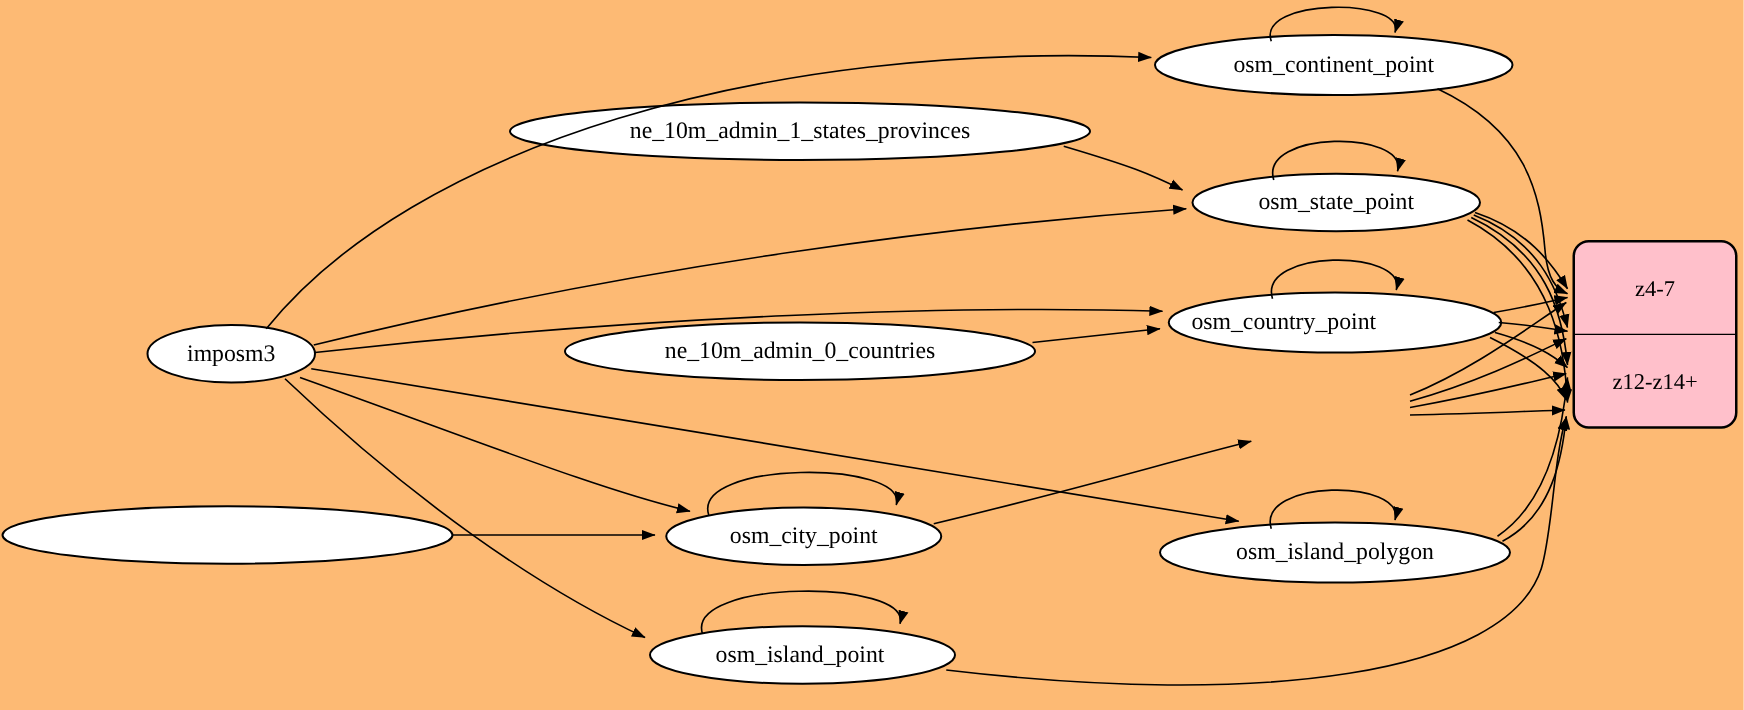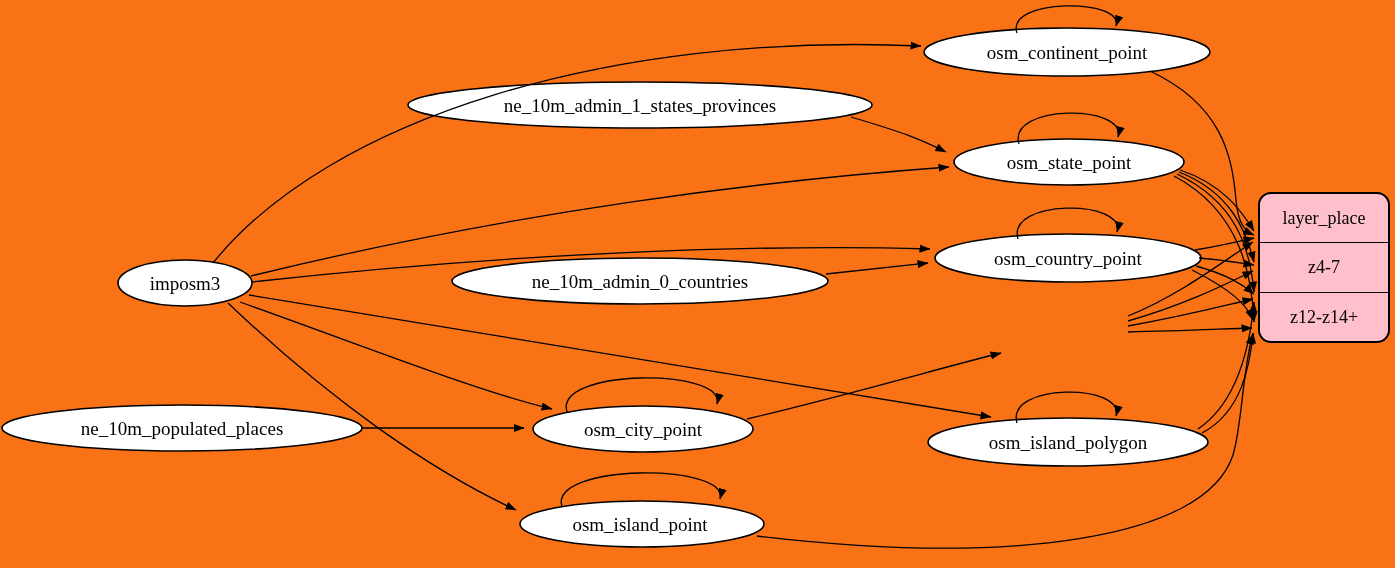--- a/index.html
+++ b/index.html
@@ -1,17 +1,17 @@
 <!DOCTYPE html>
 <html><head>
 <meta charset="utf-8">
 <style>
   html,body{margin:0;padding:0;background:#ffffff;}
   #canvas{
-    position:relative;width:1395px;height:568px;background:#f97316;overflow:hidden;
+    position:relative;width:1395px;height:568px;background:#fdba74;overflow:hidden;
     font-family:"Liberation Serif","DejaVu Serif",serif;color:#000;
   }
   #edgelayer{position:absolute;left:0;top:0;width:1395px;height:568px;}
   .nlabel{
     position:absolute;transform:translate(-50%,-50%);
     font-size:19px;line-height:1;white-space:nowrap;color:#000;
   }
   .record{
     position:absolute;box-sizing:border-box;background:#ffc0cb;
     border:2px solid #000;border-radius:13px;
@@ -91,27 +91,25 @@
       <path marker-end="url(#arrow)" d="M 1198,429 C 1238,402 1250,345 1254,302"></path>
       <path marker-end="url(#arrow)" d="M 1202,433 C 1242,412 1250,365 1253,333"></path>
       <path marker-end="url(#arrow)" d="M 757,536 C 1010,566 1205,540 1233,455 C 1242,426 1243,365 1253,334"></path>
     </g>
   </svg>
 
   <div class="nlabel" style="left:1067px;top:52px">osm_continent_point</div>
   <div class="nlabel" style="left:640px;top:105px">ne_10m_admin_1_states_provinces</div>
   <div class="nlabel" style="left:1069px;top:162px">osm_state_point</div>
   <div class="nlabel" style="left:185px;top:283px">imposm3</div>
-  <div class="nlabel" style="left:1068px;top:258px">osm_country_point</div>
+  <div class="nlabel" style="left:1027px;top:258px">osm_country_point</div>
   <div class="nlabel" style="left:640px;top:281px">ne_10m_admin_0_countries</div>
-  <div class="nlabel" style="left:182px;top:428px">ne_10m_populated_places</div>
   <div class="nlabel" style="left:643px;top:429px">osm_city_point</div>
   <div class="nlabel" style="left:1068px;top:442px">osm_island_polygon</div>
   <div class="nlabel" style="left:640px;top:524px">osm_island_point</div>
 
 
   <div class="record" style="left:1258px;top:192px;width:132px;height:151px">
-    <div class="rrow">layer_place</div>
     <div class="rrow">z4-7</div>
     <div class="rrow">z12-z14+</div>
   </div>
 
 </div>
 
 </body></html>

